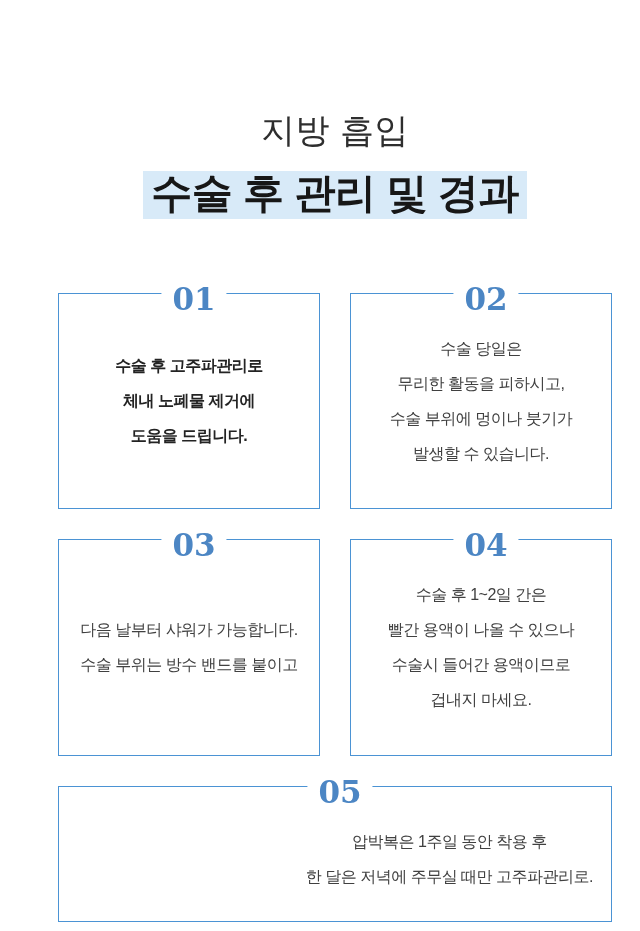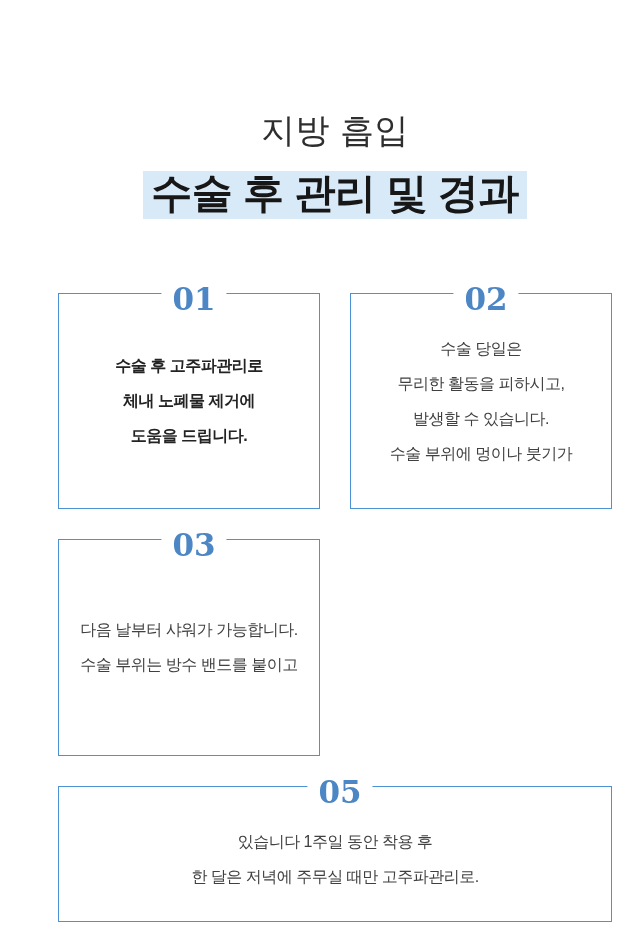--- a/index.html
+++ b/index.html
@@ -61,20 +61,21 @@
   .card {
     position: relative;
     border: 1.5px solid var(--accent);
     background: #ffffff;
     display: flex;
     align-items: center;
     justify-content: center;
   }
   .card-wide {
     grid-column: 1 / -1;
+    justify-content: flex-end;
   }
   .card-number {
     position: absolute;
     top: 0;
     left: 50%;
     transform: translate(-50%, -50%);
     background: #ffffff;
     padding: 0 11px;
     font-family: "DejaVu Serif", "Liberation Serif", serif;
     font-size: 31px;
@@ -118,37 +119,46 @@
         <div>체내 노폐물 제거에</div>
         <div>도움을 드립니다.</div>
       </div>
     </div>
 
     <div class="card">
       <div class="card-number">02</div>
       <div class="card-body">
         <div>수술 당일은</div>
         <div>무리한 활동을 피하시고,</div>
+        <div>수술 부위에 멍이나 붓기가</div>
         <div>발생할 수 있습니다.</div>
-        <div>수술 부위에 멍이나 붓기가</div>
       </div>
     </div>
 
     <div class="card">
       <div class="card-number">03</div>
       <div class="card-body">
         <div>다음 날부터 샤워가 가능합니다.</div>
         <div>수술 부위는 방수 밴드를 붙이고</div>
       </div>
     </div>
 
+    <div class="card">
+      <div class="card-number">04</div>
+      <div class="card-body">
+        <div>수술 후 1~2일 간은</div>
+        <div>빨간 용액이 나올 수 있으나</div>
+        <div>수술시 들어간 용액이므로</div>
+        <div>겁내지 마세요.</div>
+      </div>
+    </div>
 
     <div class="card card-wide">
       <div class="card-number">05</div>
       <div class="card-body">
-        <div>있습니다 1주일 동안 착용 후</div>
+        <div>압박복은 1주일 동안 착용 후</div>
         <div>한 달은 저녁에 주무실 때만 고주파관리로.</div>
       </div>
     </div>
 
   </section>
 
 </div>
 
 </body></html>

